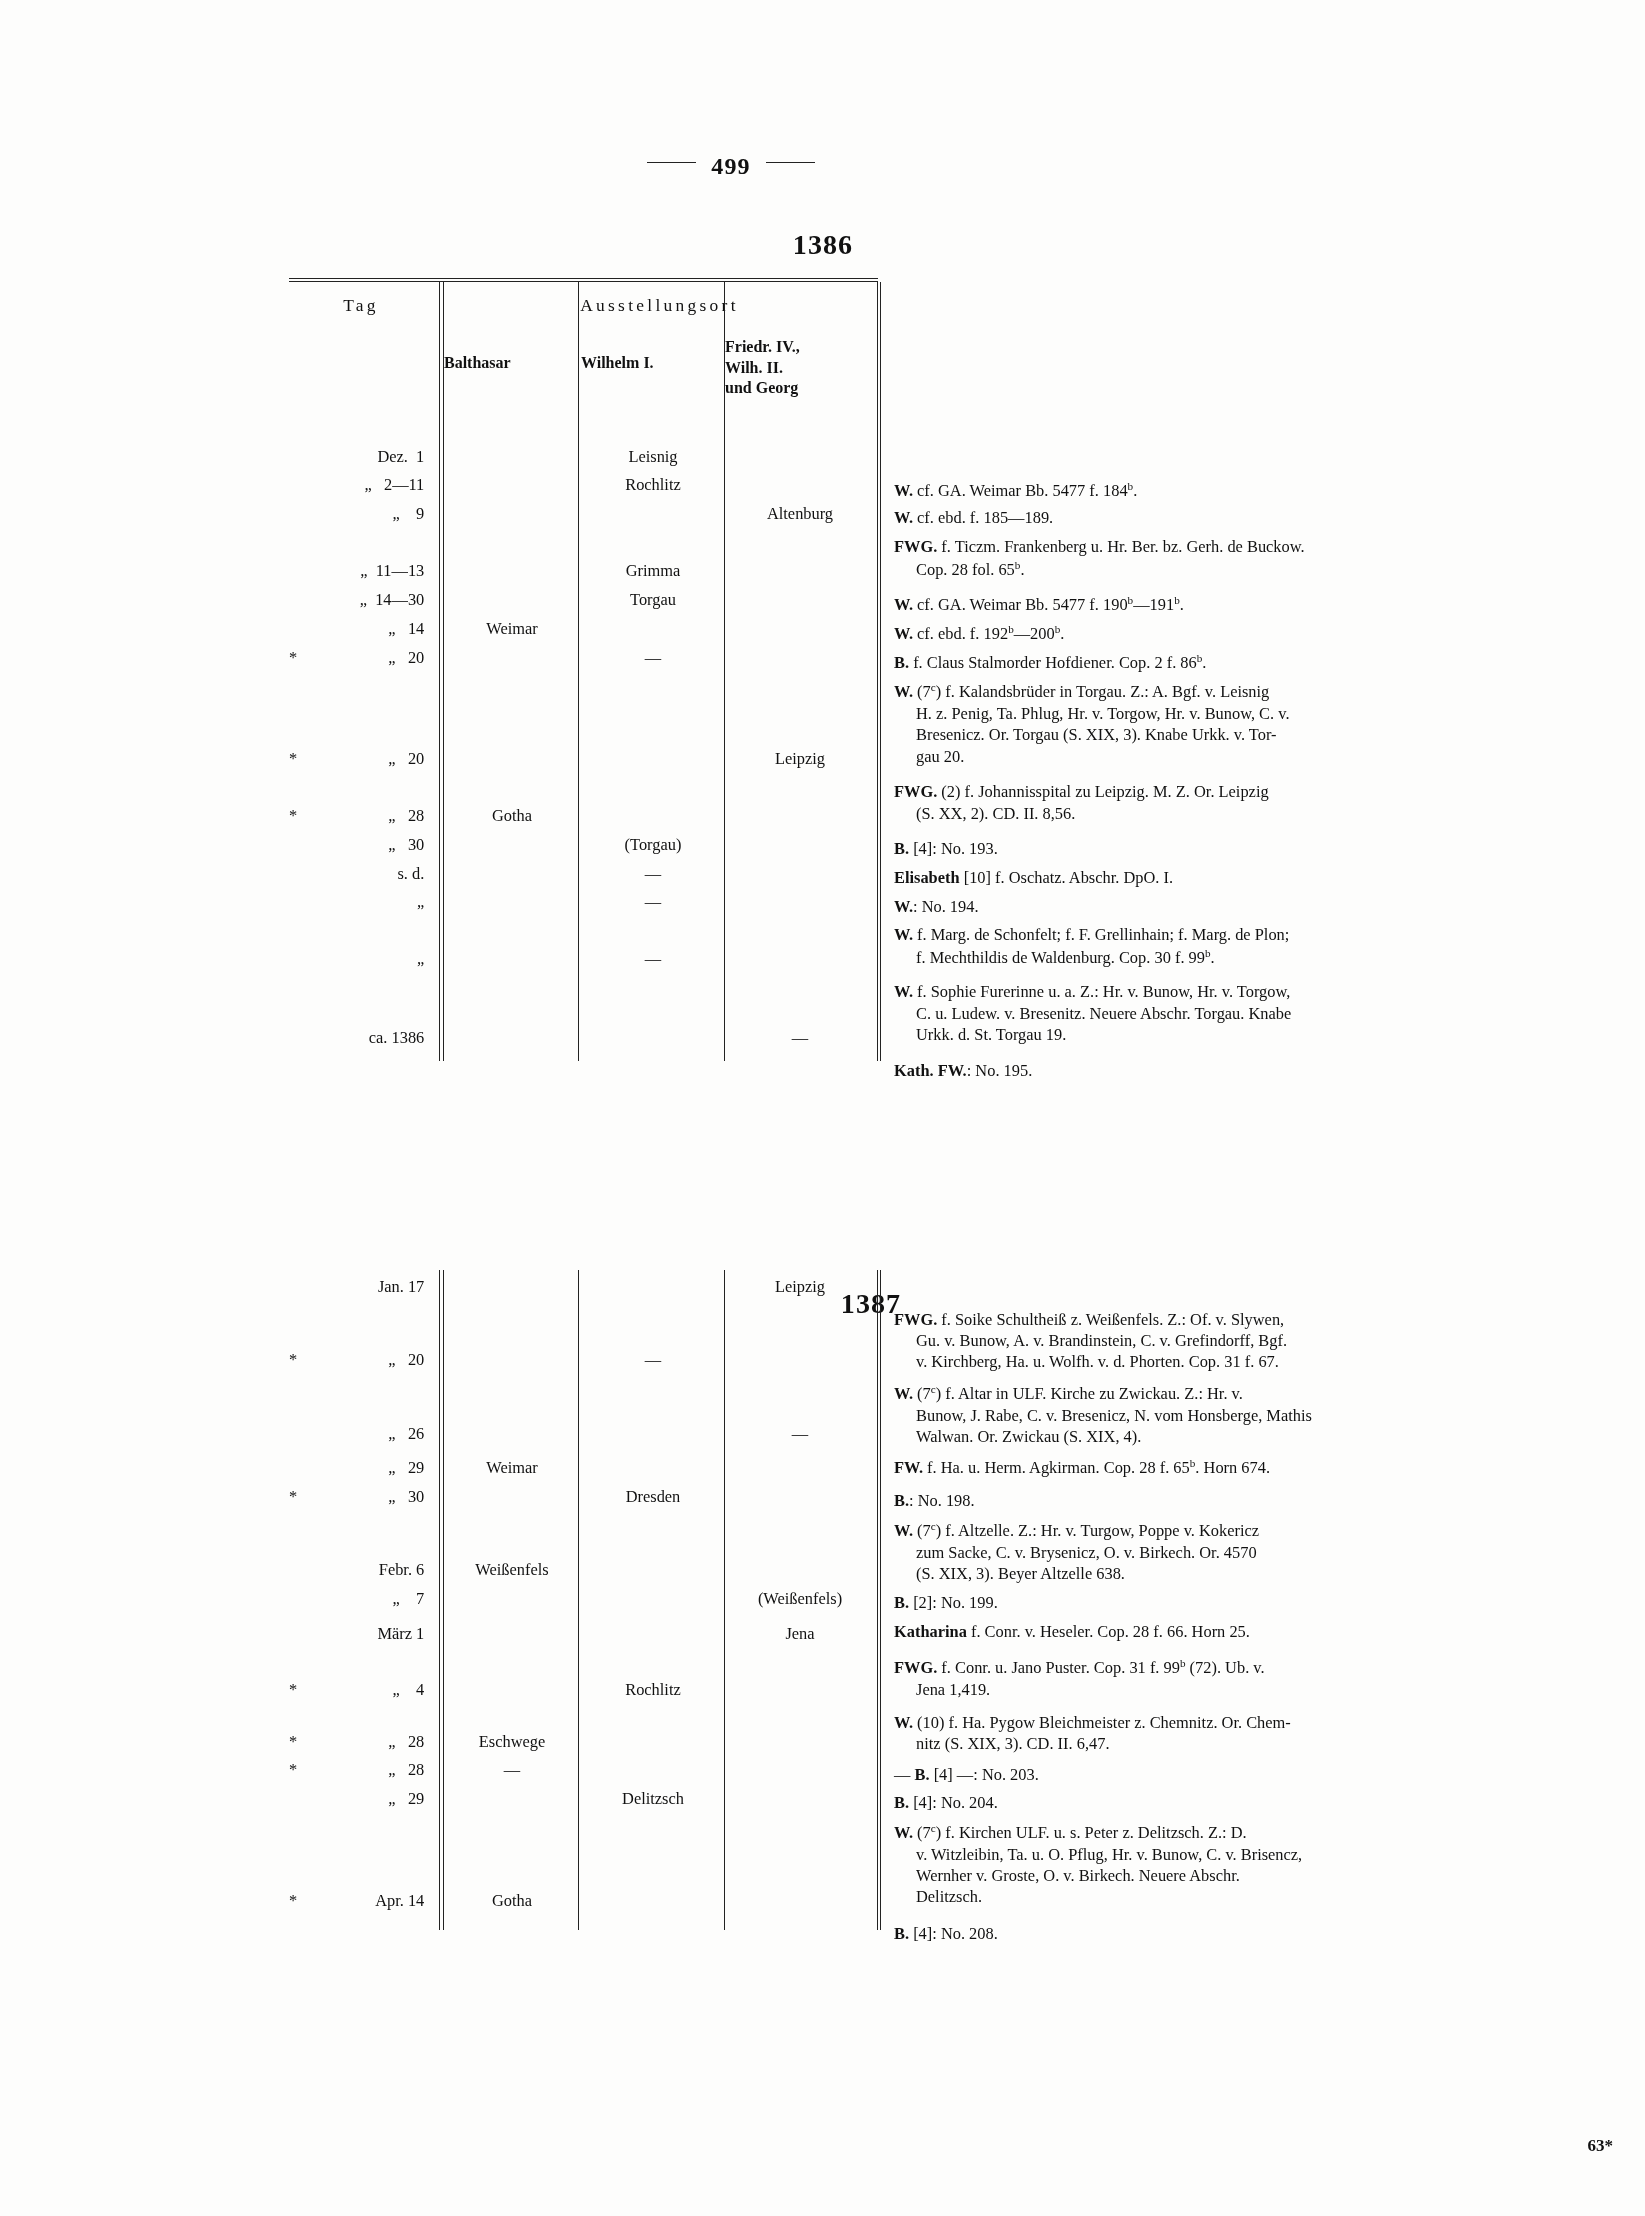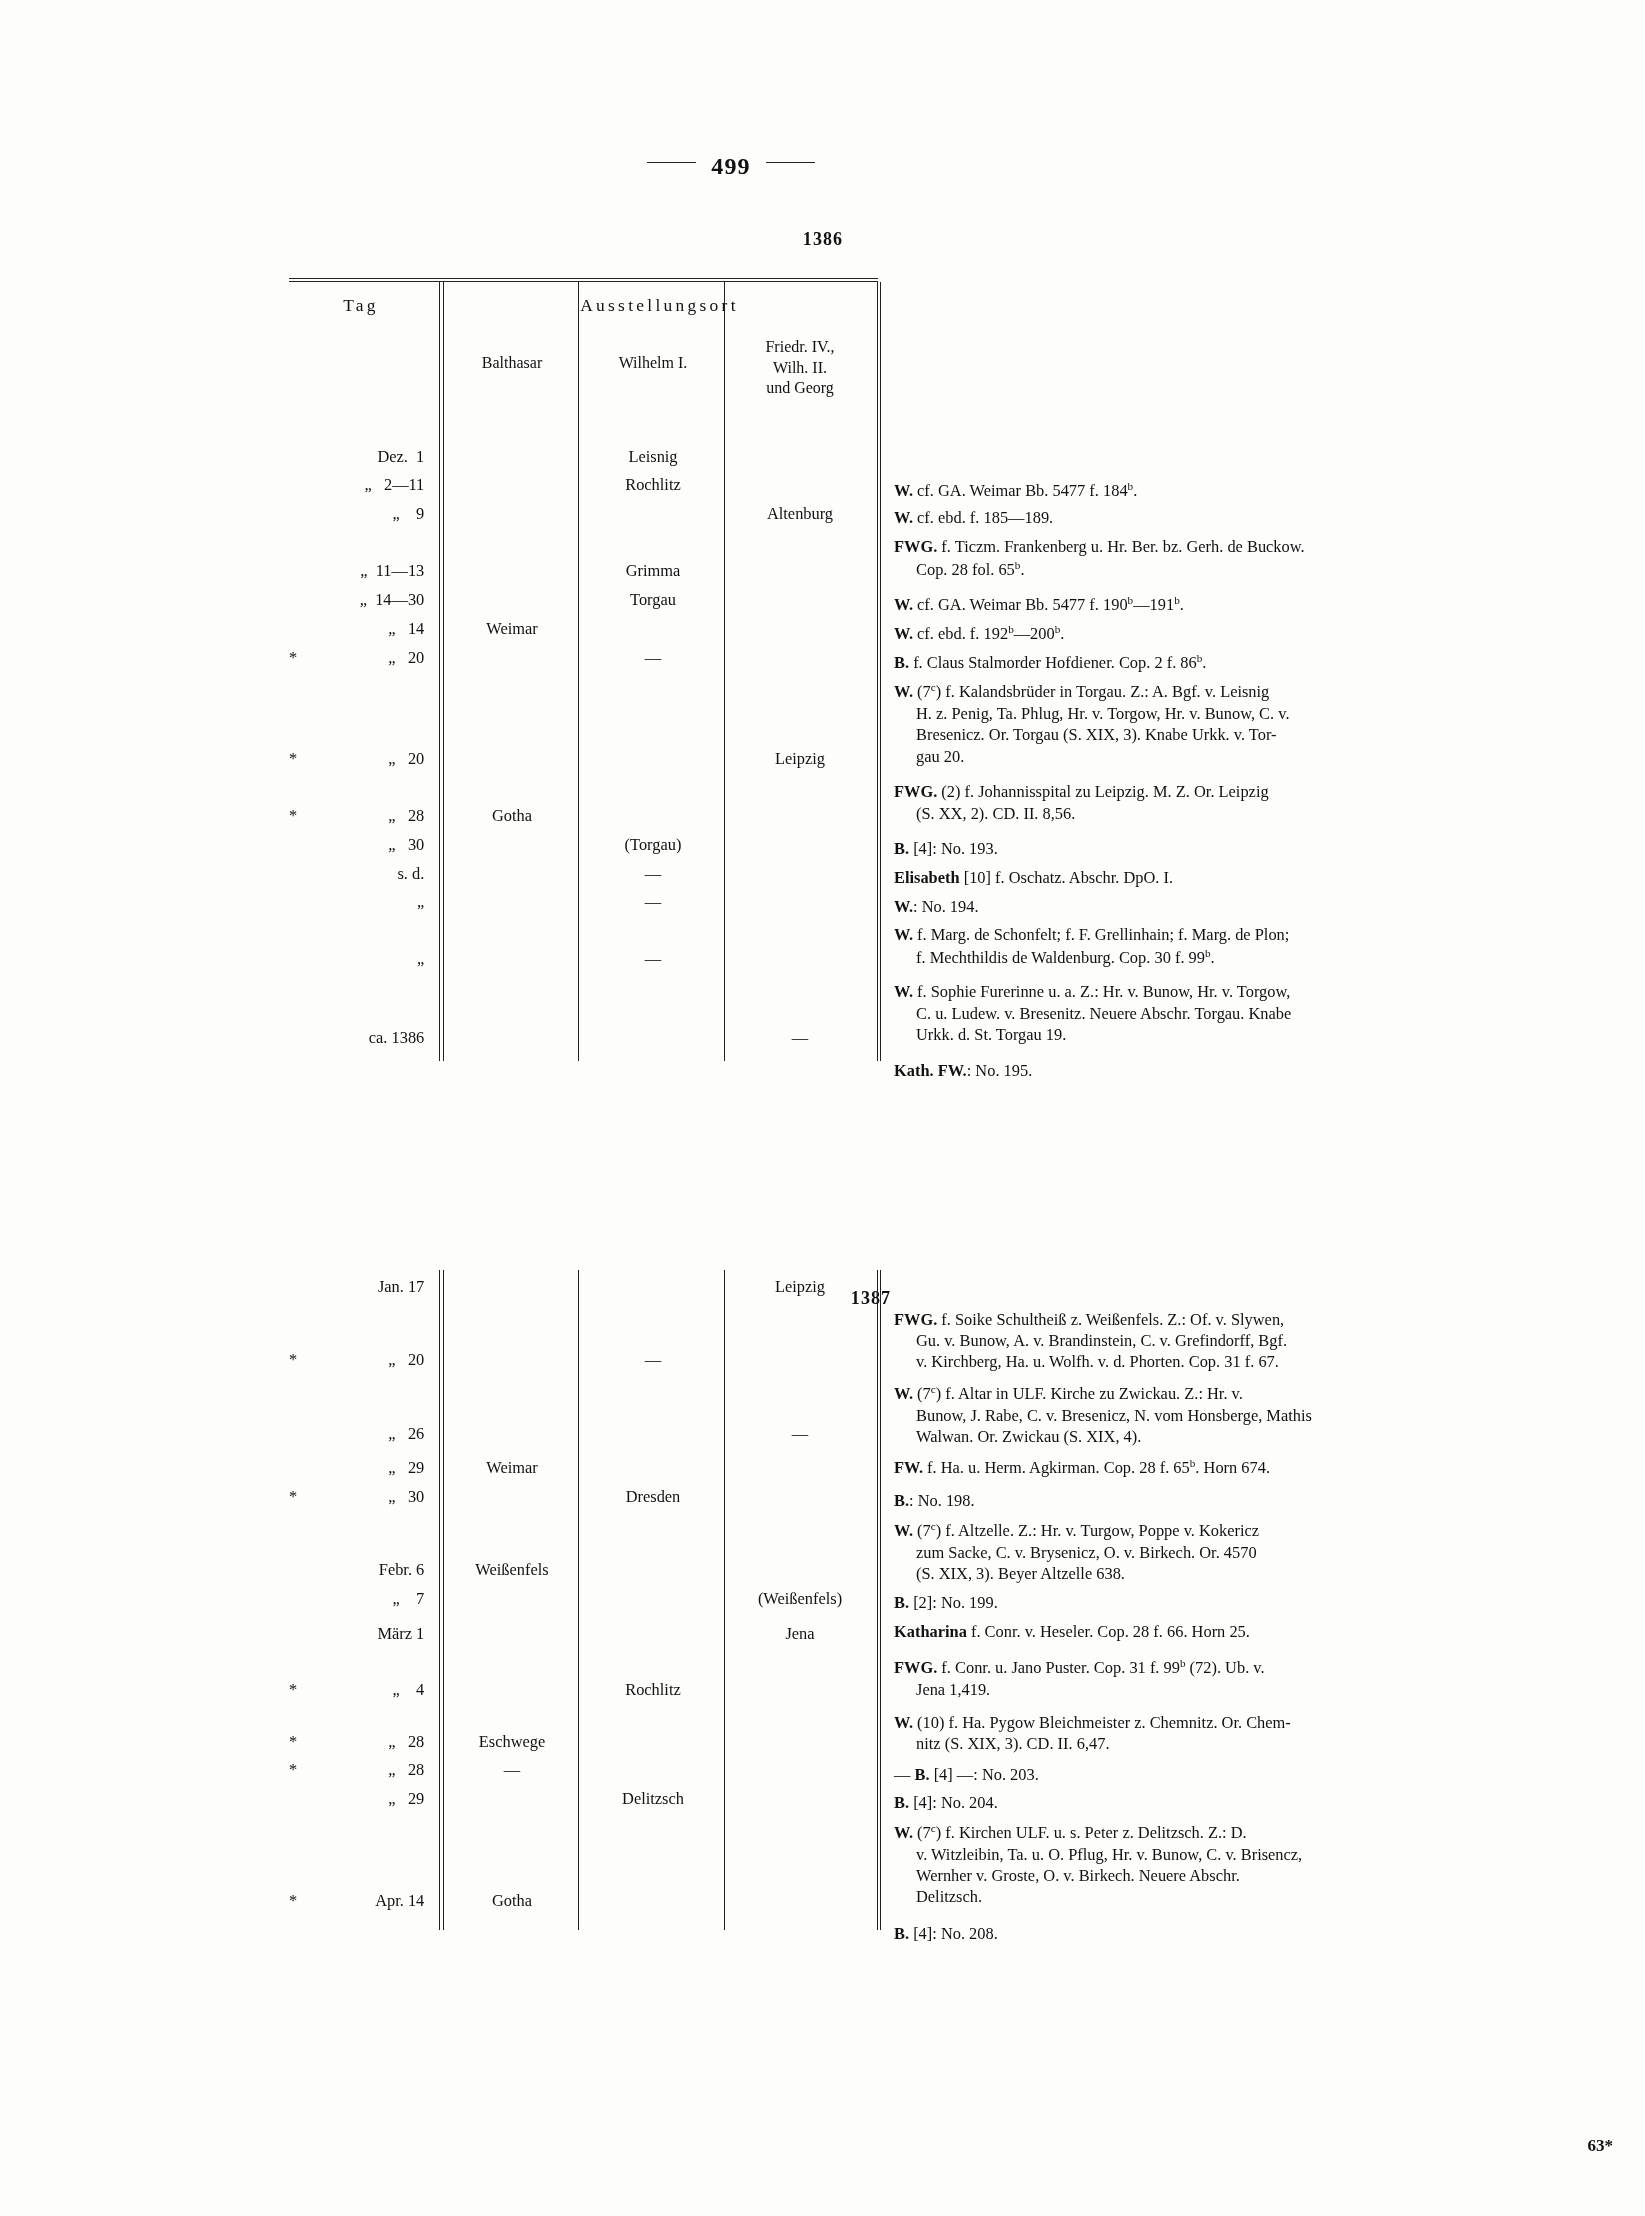--- a/index.html
+++ b/index.html
@@ -39,21 +39,21 @@
     border-top: 1.6px solid #222;
     vertical-align: middle;
     margin: 0 15.3px;
     position: relative;
     top: -5.5px;
   }
   .year-title {
     position: absolute;
     width: 1646px;
     text-align: center;
-    font-size: 18px;
+    font-size: 28px;
     font-weight: bold;
     letter-spacing: 1.1px;
   }
   .year-1386 { top: 229px; }
   .year-1387 { top: 1288px; padding-left: 48px; }
 
   
   .tbl {
     position: absolute;
     left: 289px;
@@ -91,23 +91,23 @@
   .h-ort {
     position: absolute;
     left: 155px; top: 12px;
     width: 431px;
     text-align: center;
     font-size: 17.4px;
     letter-spacing: 3.3px;
   }
   .h-sub {
     position: absolute;
-    font-weight: normal;
+    font-weight: bold;
     font-size: 16px;
-    text-align: center;
+    text-align: left;
   }
   .h-balth { left: 155px; top: 71px; width: 136px; }
   .h-wilh  { left: 292px; top: 71px; width: 144px; }
   .h-friedr{ left: 436px; top: 55px; width: 150px; line-height: 1.28; }
 
   .row {
     position: relative;
   }
   .c-tag {
     position: absolute;

